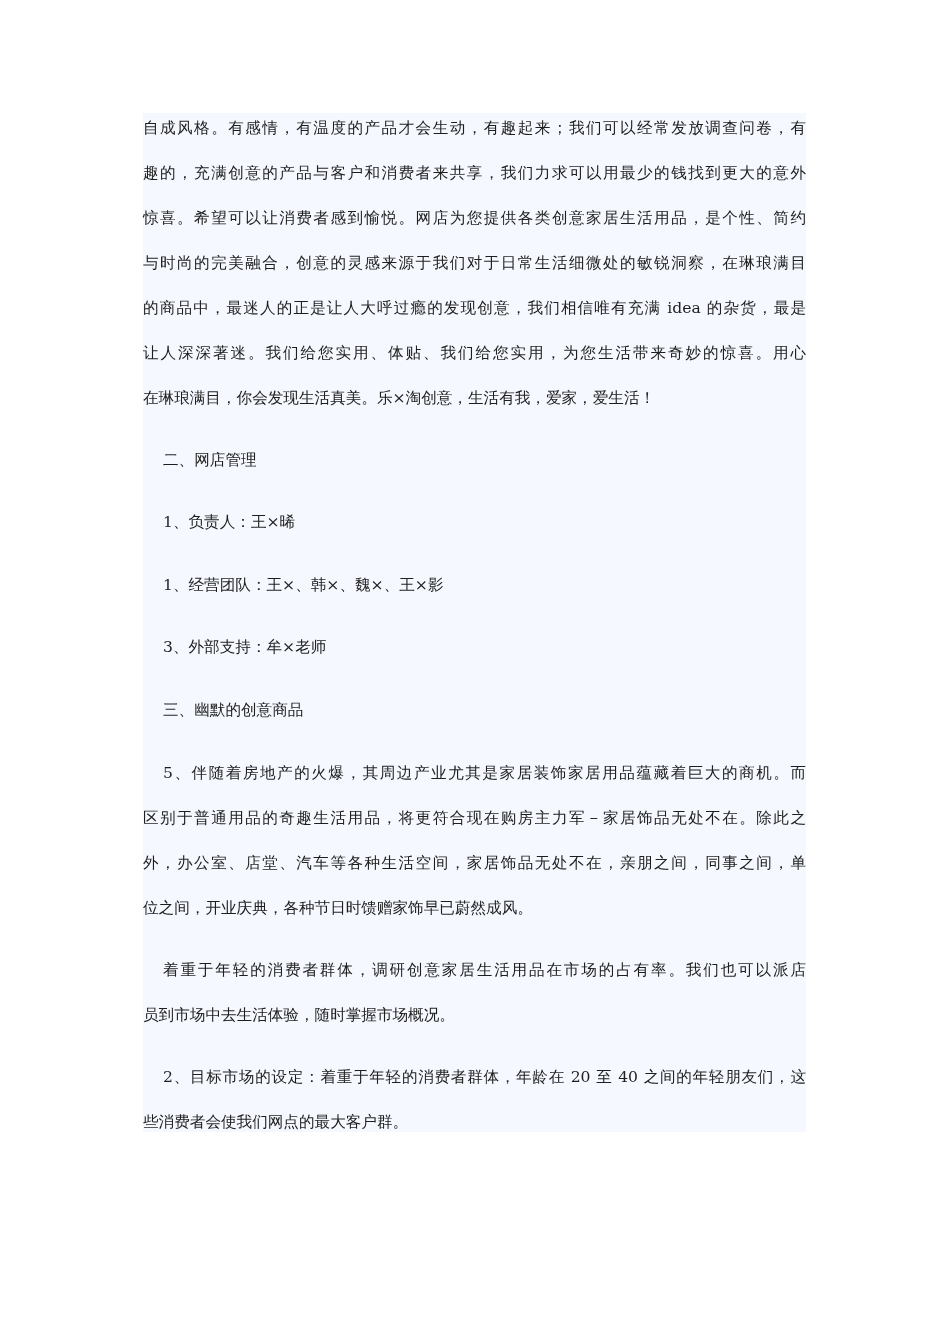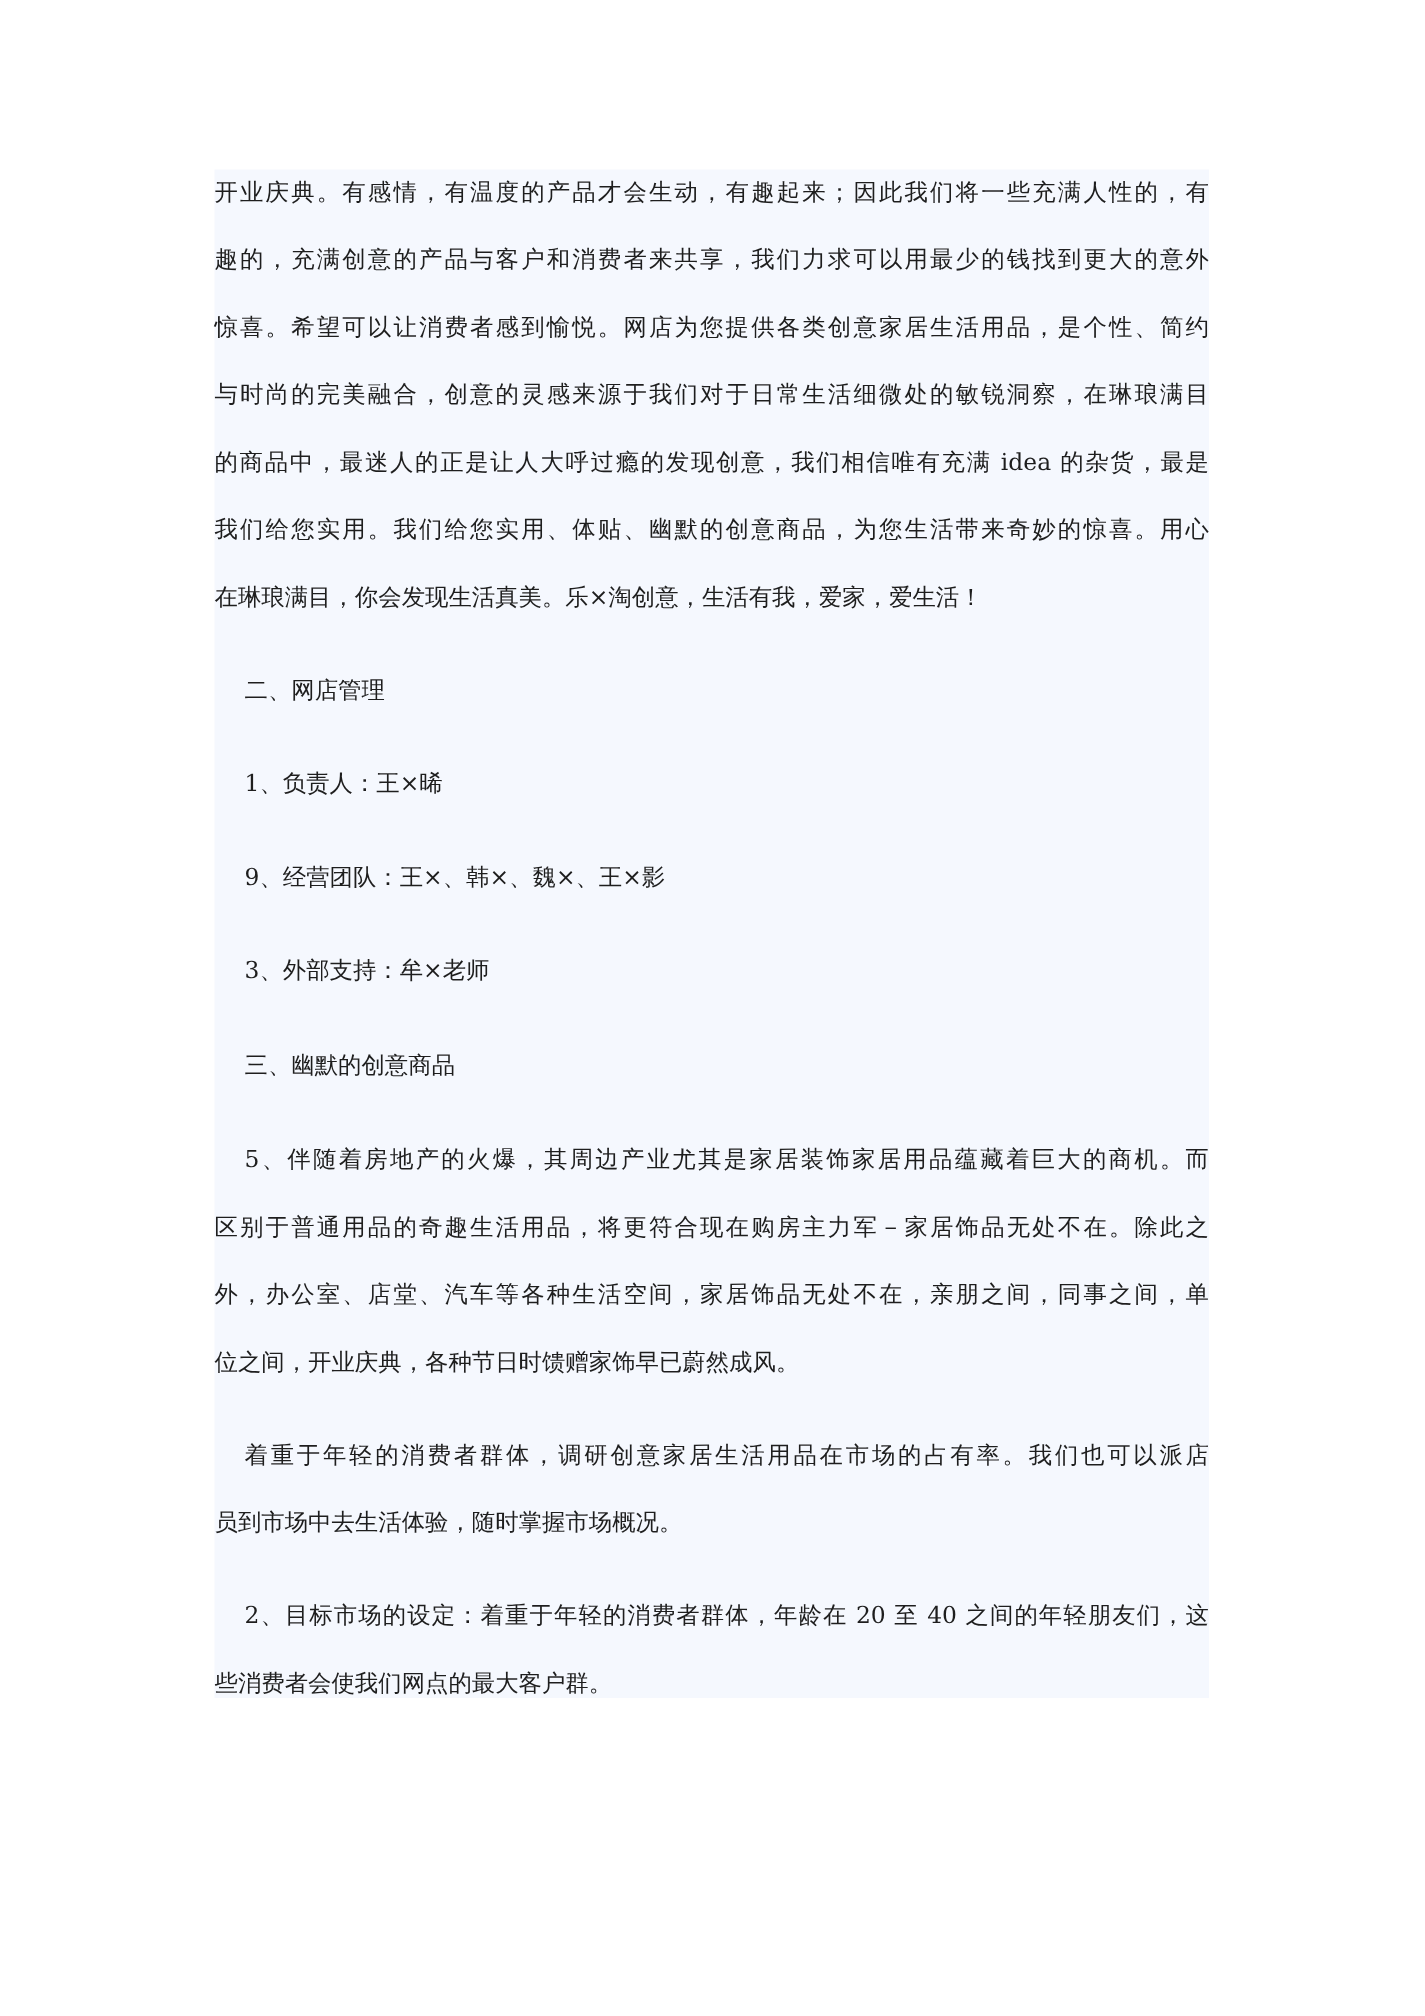--- a/index.html
+++ b/index.html
@@ -13,33 +13,33 @@
   .line.indent { padding-left: 20px; width: 643px; }
   .line.heading { padding-left: 20px; width: 643px; }
 </style>
 </head>
 <body>
 
 <div class="page">
   <div class="content-box"></div>
 
   <div>
-    <div class="line full" style="top:117px">开业庆典。有感情，有温度的产品才会生动，有趣起来；因此我们将一些充满人性的，有</div>
+    <div class="line full" style="top:117px">自成风格。有感情，有温度的产品才会生动，有趣起来；我们可以经常发放调查问卷，有</div>
     <div class="line full" style="top:162px">趣的，充满创意的产品与客户和消费者来共享，我们力求可以用最少的钱找到更大的意外</div>
     <div class="line full" style="top:207px">惊喜。希望可以让消费者感到愉悦。网店为您提供各类创意家居生活用品，是个性、简约</div>
     <div class="line full" style="top:252px">与时尚的完美融合，创意的灵感来源于我们对于日常生活细微处的敏锐洞察，在琳琅满目</div>
     <div class="line full" style="top:297px">的商品中，最迷人的正是让人大呼过瘾的发现创意，我们相信唯有充满 idea 的杂货，最是</div>
-    <div class="line full" style="top:342px">我们给您实用。我们给您实用、体贴、幽默的创意商品，为您生活带来奇妙的惊喜。用心</div>
+    <div class="line full" style="top:342px">让人深深著迷。我们给您实用、体贴、我们给您实用，为您生活带来奇妙的惊喜。用心</div>
     <div class="line" style="top:387px">在琳琅满目，你会发现生活真美。乐×淘创意，生活有我，爱家，爱生活！</div>
   </div>
 
   <div>
     <div class="line heading" style="top:449px">二、网店管理</div>
     <div class="line indent" style="top:511px">1、负责人：王×晞</div>
-    <div class="line indent" style="top:574px">9、经营团队：王×、韩×、魏×、王×影</div>
+    <div class="line indent" style="top:574px">1、经营团队：王×、韩×、魏×、王×影</div>
     <div class="line indent" style="top:636px">3、外部支持：牟×老师</div>
   </div>
 
   <div>
     <div class="line heading" style="top:699px">三、幽默的创意商品</div>
 
     <div class="line indent full" style="top:762px">5、伴随着房地产的火爆，其周边产业尤其是家居装饰家居用品蕴藏着巨大的商机。而</div>
     <div class="line full" style="top:807px">区别于普通用品的奇趣生活用品，将更符合现在购房主力军－家居饰品无处不在。除此之</div>
     <div class="line full" style="top:852px">外，办公室、店堂、汽车等各种生活空间，家居饰品无处不在，亲朋之间，同事之间，单</div>
     <div class="line" style="top:897px">位之间，开业庆典，各种节日时馈赠家饰早已蔚然成风。</div>

